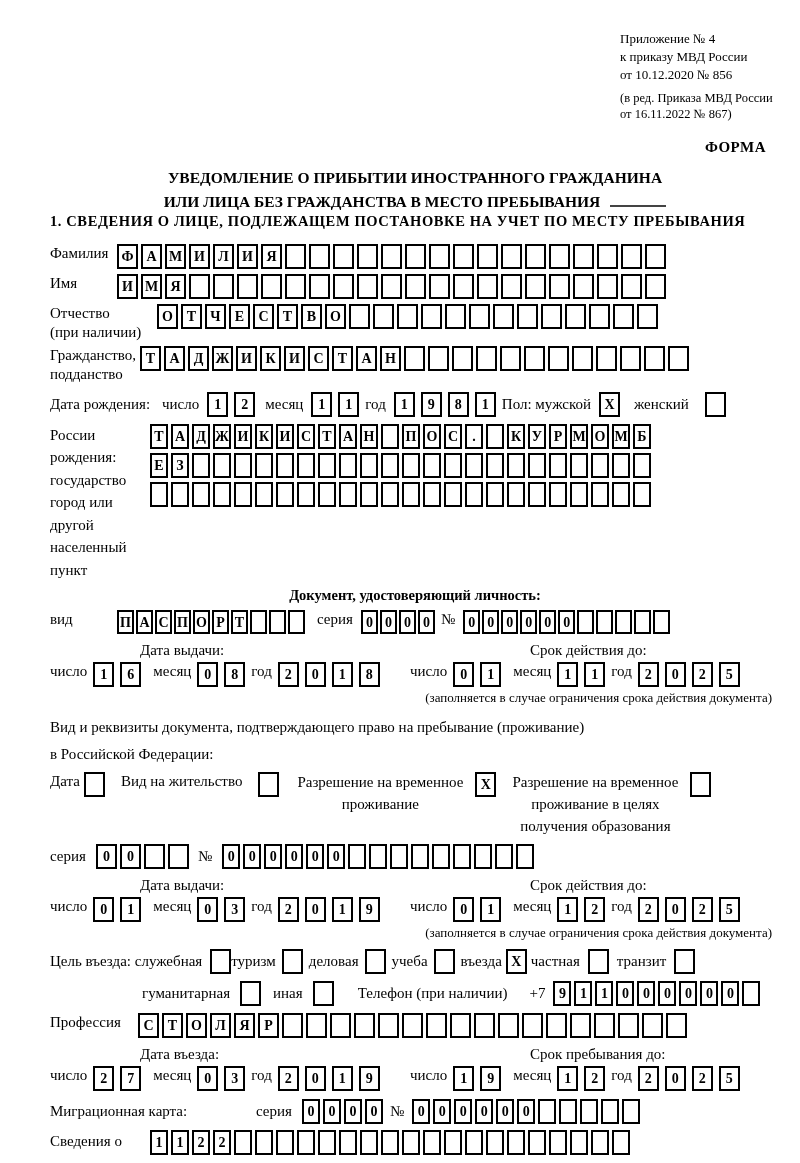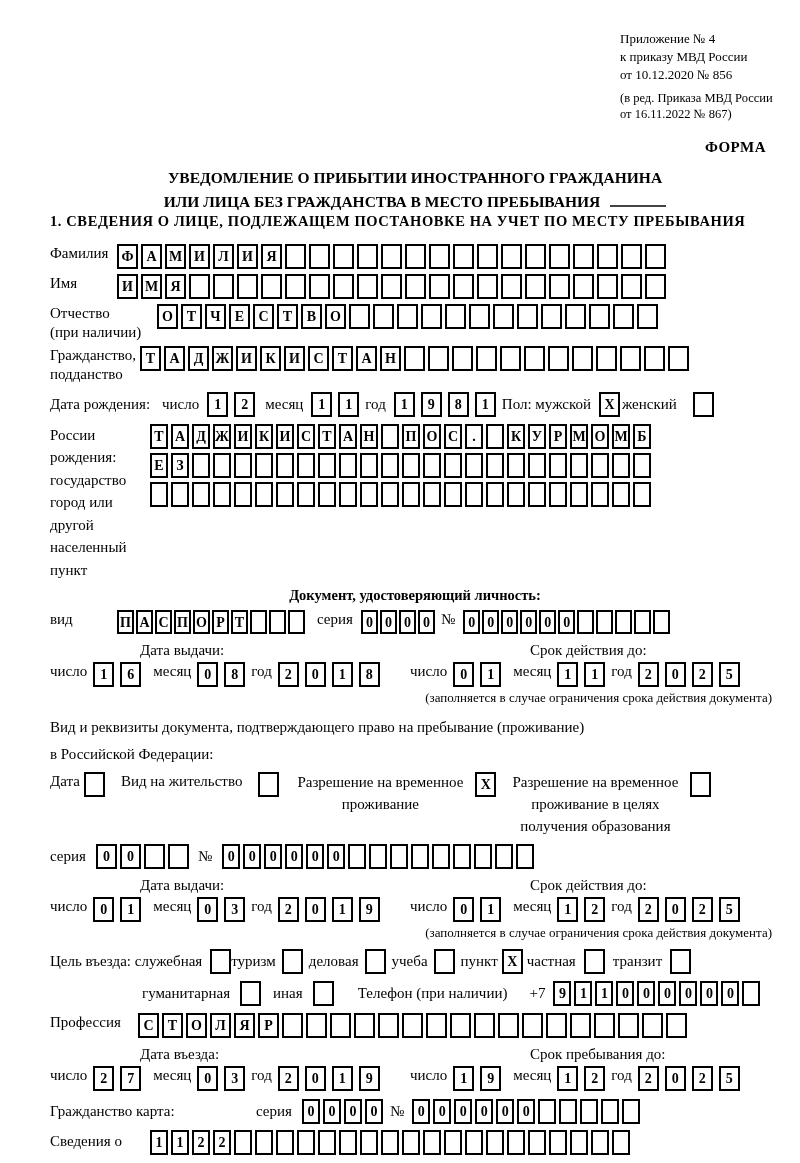--- a/index.html
+++ b/index.html
@@ -84,21 +84,21 @@
   <div class="row" style="margin-top:8px;align-items:center">
     <span class="lb" style="width:112px">Дата рождения:</span>
     <span class="lb gapr">число</span>
     <span class="cells gap"><span class="cell">1</span><span class="cell">2</span></span>
     <span class="lb gapr" style="margin-left:4px">месяц</span>
     <span class="cells gap"><span class="cell">1</span><span class="cell">1</span></span>
     <span class="lb gapr">год</span>
     <span class="cells gap"><span class="cell">1</span><span class="cell">9</span><span class="cell">8</span><span class="cell">1</span></span>
     <span class="lb gapr">Пол: мужской</span>
     <span class="chk">X</span>
-    <span class="lb gapr" style="margin-left:2px">женский</span>
+    <span class="lb gapr" style="margin-left:14px">женский</span>
     <span class="chk" style="margin-left:8px"></span>
   </div>
 
   <div class="row" style="margin-top:7px">
     <span class="lb" style="width:100px;line-height:1.5">
       <span>России рождения:</span><br>
       <span>государство</span><br>
       <span>город или другой</span><br>
       <span>населенный пункт</span>
     </span>
@@ -204,21 +204,21 @@
 
   <div class="row" style="margin-top:8px;align-items:center">
     <span class="lb">Цель въезда: служебная</span>
     <span class="chk" style="margin-left:8px"></span>
     <span class="lb" style="margin-left:0">туризм</span>
     <span class="chk" style="margin-left:6px"></span>
     <span class="lb" style="margin-left:6px">деловая</span>
     <span class="chk" style="margin-left:6px"></span>
     <span class="lb" style="margin-left:6px">учеба</span>
     <span class="chk" style="margin-left:6px"></span>
-    <span class="lb" style="margin-left:6px">пункт</span>
+    <span class="lb" style="margin-left:6px">въезда</span>
     <span class="chk" style="margin-left:4px">X</span>
     <span class="lb" style="margin-left:4px">частная</span>
     <span class="chk" style="margin-left:8px"></span>
     <span class="lb" style="margin-left:8px">транзит</span>
     <span class="chk" style="margin-left:8px"></span>
   </div>
 
   <div class="row" style="margin-top:7px;align-items:center">
     <span class="lb" style="margin-left:92px">гуманитарная</span>
     <span class="chk" style="margin-left:10px"></span>
@@ -253,21 +253,21 @@
         <span class="cells gap"><span class="cell">1</span><span class="cell">9</span></span>
         <span class="lb" style="margin-left:6px">месяц</span>
         <span class="cells gap"><span class="cell">1</span><span class="cell">2</span></span>
         <span class="lb">год</span>
         <span class="cells gap"><span class="cell">2</span><span class="cell">0</span><span class="cell">2</span><span class="cell">5</span></span>
       </div>
     </div>
   </div>
 
   <div class="row" style="margin-top:8px;align-items:center">
-    <span class="lb" style="width:168px">Гражданство карта:</span>
+    <span class="lb" style="width:168px">Миграционная карта:</span>
     <span class="lb" style="margin-right:10px;margin-left:38px">серия</span>
     <span class="cells sm"><span class="cell">0</span><span class="cell">0</span><span class="cell">0</span><span class="cell">0</span></span>
     <span class="lb" style="margin:0 8px 0 4px">№</span>
     <span class="cells sm"><span class="cell">0</span><span class="cell">0</span><span class="cell">0</span><span class="cell">0</span><span class="cell">0</span><span class="cell">0</span><span class="cell"></span><span class="cell"></span><span class="cell"></span><span class="cell"></span><span class="cell"></span></span>
   </div>
 
   <div class="row" style="margin-top:6px">
     <span class="lb" style="width:86px;line-height:1.55;white-space:nowrap">
       <span>Сведения о</span><br>
       <br>

